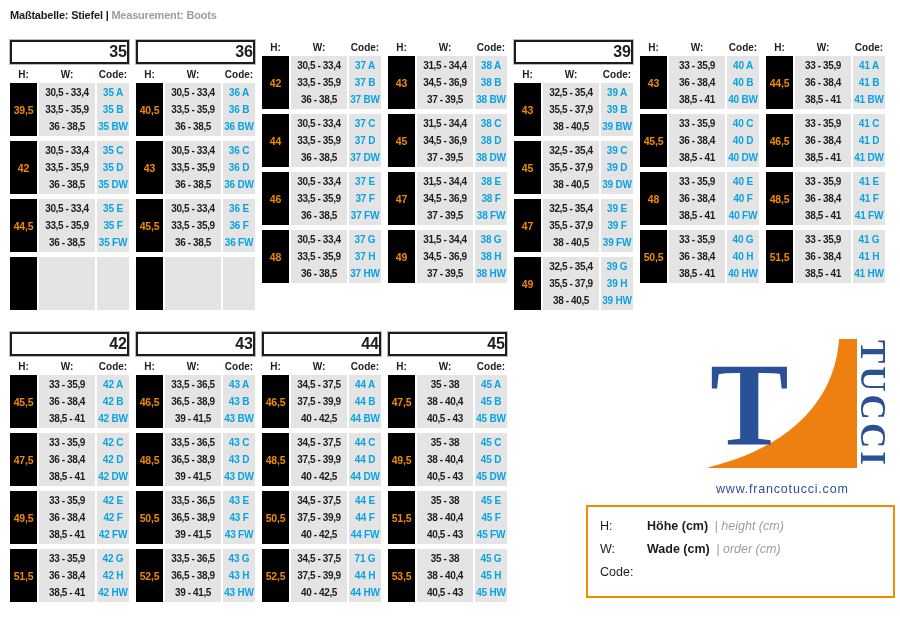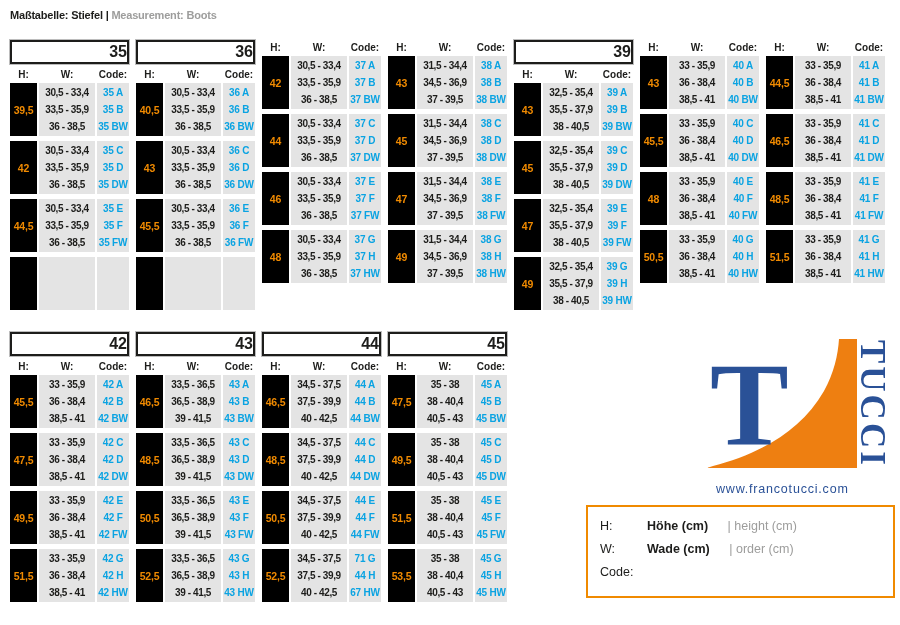--- a/index.html
+++ b/index.html
@@ -34,21 +34,21 @@
     color:#0aa3e2;letter-spacing:-0.2px;white-space:nowrap;}
   #logo-svg{position:absolute;left:688px;top:333px;}
   .legend{
     position:absolute;left:586px;top:505px;width:281px;border:2px solid #f08a00;
     background:#fff;padding:12px 12px 8px 12px;font-size:12.5px;
   }
   .leg-row{display:flex;margin-bottom:8px;line-height:15px;}
   .leg-label{width:47px;flex:0 0 47px;}
   .leg-de{font-weight:bold;}
   .leg-en{color:#9d9d9c;}
-  .leg-text .leg-en{margin-left:16px;}
+  .leg-text .leg-en{margin-left:3px;font-style:italic;}
 </style>
 </head>
 <body>
 
 <div class="title">
   <span class="t-de">Maßtabelle: Stiefel |</span>
   <span class="t-en">Measurement: Boots</span>
 </div>
 
 <div id="tables-row1" class="tables-row">
@@ -639,21 +639,21 @@
       <div class="group">
         <div class="hcell">52,5</div>
         <div class="wcell">
           <div class="wline">34,5 - 37,5</div>
           <div class="wline">37,5 - 39,9</div>
           <div class="wline">40 - 42,5</div>
         </div>
         <div class="ccell">
           <div class="cline">71 G</div>
           <div class="cline">44 H</div>
-          <div class="cline">67 HW</div>
+          <div class="cline">44 HW</div>
         </div>
       </div>
     </div>
     <div class="size-table">
       <div class="hdr">45</div>
       <div class="labels">
         <span>H:</span>
         <span>W:</span>
         <span>Code:</span>
       </div>

